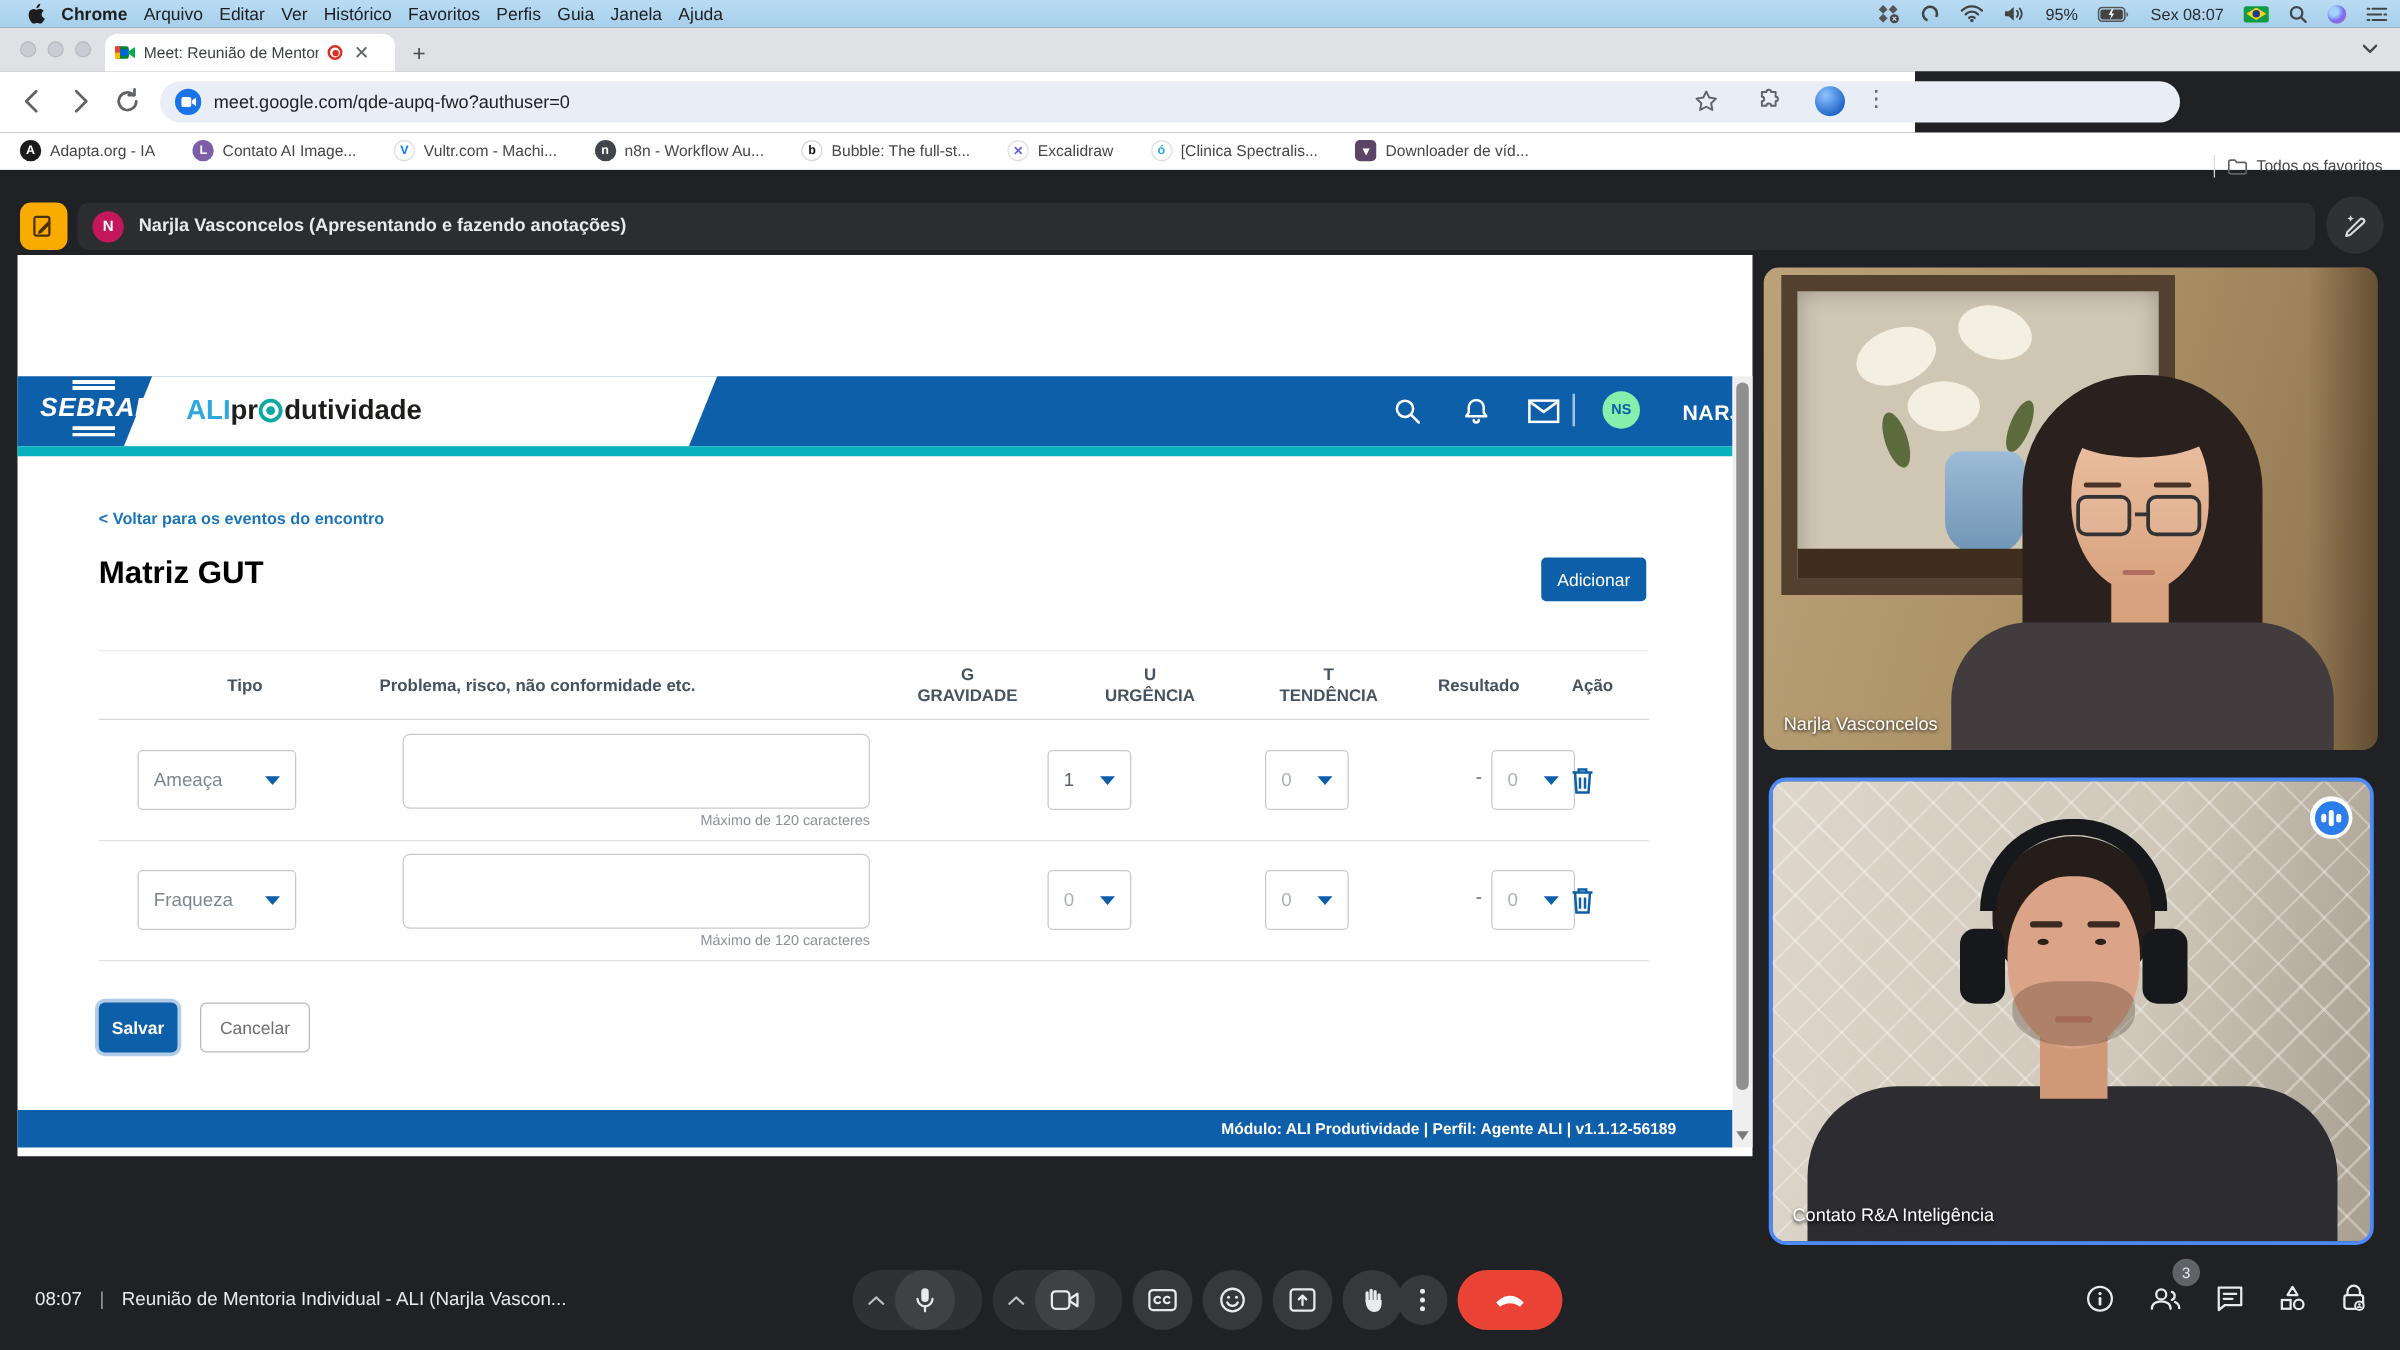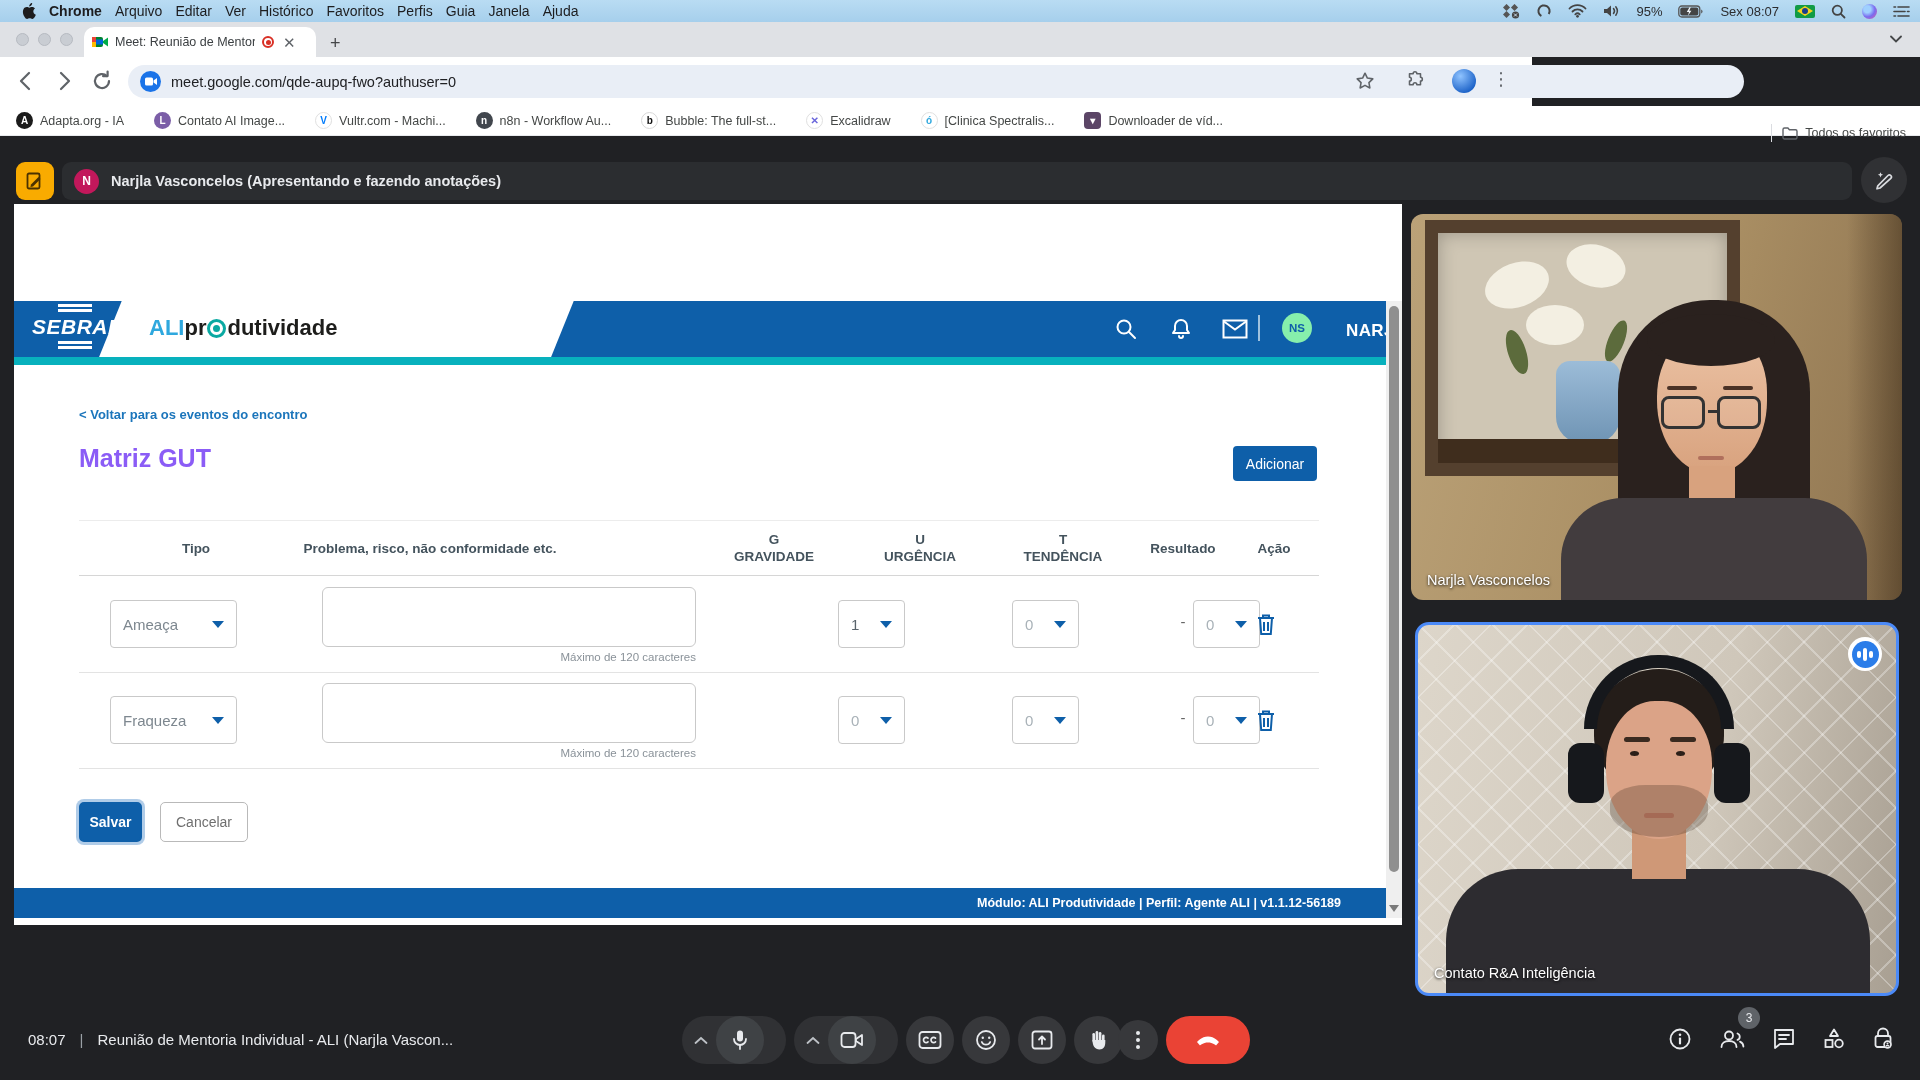--- a/index.html
+++ b/index.html
@@ -68,21 +68,21 @@
   .ali-dark { color:#1d1d1b; }
   .ali-o { width:19px; height:19px; border-radius:50%; border:3px solid #0aa9a2; display:inline-flex; align-items:center; justify-content:center; margin:0 1px; }
   .ali-o::after { content:""; width:7px; height:7px; border-radius:50%; background:#0aa9a2; }
   .hd-ic { position:absolute; top:16px; color:#fff; }
   .hd-div { position:absolute; left:1244px; top:14px; width:2px; height:26px; background:#9fc2de; }
   .ns-ball { position:absolute; left:1268px; top:12px; width:30px; height:30px; border-radius:50%; background:#86efac; color:#0e5fa9; font-size:11.5px; font-weight:bold; display:flex; align-items:center; justify-content:center; }
   .ns-name { position:absolute; left:1332px; top:20px; color:#fff; font-size:17px; font-weight:bold; letter-spacing:.4px; }
   #teal-strip { position:absolute; left:0; top:153px; width:1372px; height:8px; background:#08b1bd; }
 
   .back-link { position:absolute; left:65px; top:203px; font-size:13px; font-weight:bold; color:#1b75bb; }
-  .page-title { position:absolute; left:65px; top:240px; font-size:25px; font-weight:bold; color:#8b5cf6; }
+  .page-title { position:absolute; left:65px; top:240px; font-size:25px; font-weight:bold; color:#000000; }
   .btn-add { position:absolute; left:1219px; top:242px; width:84px; height:35px; background:#0e5fa9; color:#fff; font-size:14px; border:none; border-radius:4px; font-family:inherit; }
 
   
   #gut { position:absolute; left:65px; top:316px; width:1240px; height:452px; }
   #gut .thead { position:absolute; left:0; top:0; width:1240px; height:56px; border-top:1px solid #ececec; border-bottom:1px solid #d6d6d6; }
   .th { position:absolute; top:0; height:56px; display:flex; flex-direction:column; align-items:center; justify-content:center; font-size:13.5px; font-weight:bold; color:#44535d; line-height:1.25; }
   .row { position:absolute; left:0; width:1240px; height:96px; border-bottom:1px solid #e3e3e3; }
   .gsel { position:absolute; top:23px; height:48px; background:#fff; border:1px solid #c9c9c9; border-radius:4px; display:flex; align-items:center; justify-content:space-between; padding:0 12px; }
   .gsel .val { font-size:15px; color:#7d878f; }
   .gsel .val.num-on { color:#5a646c; }

